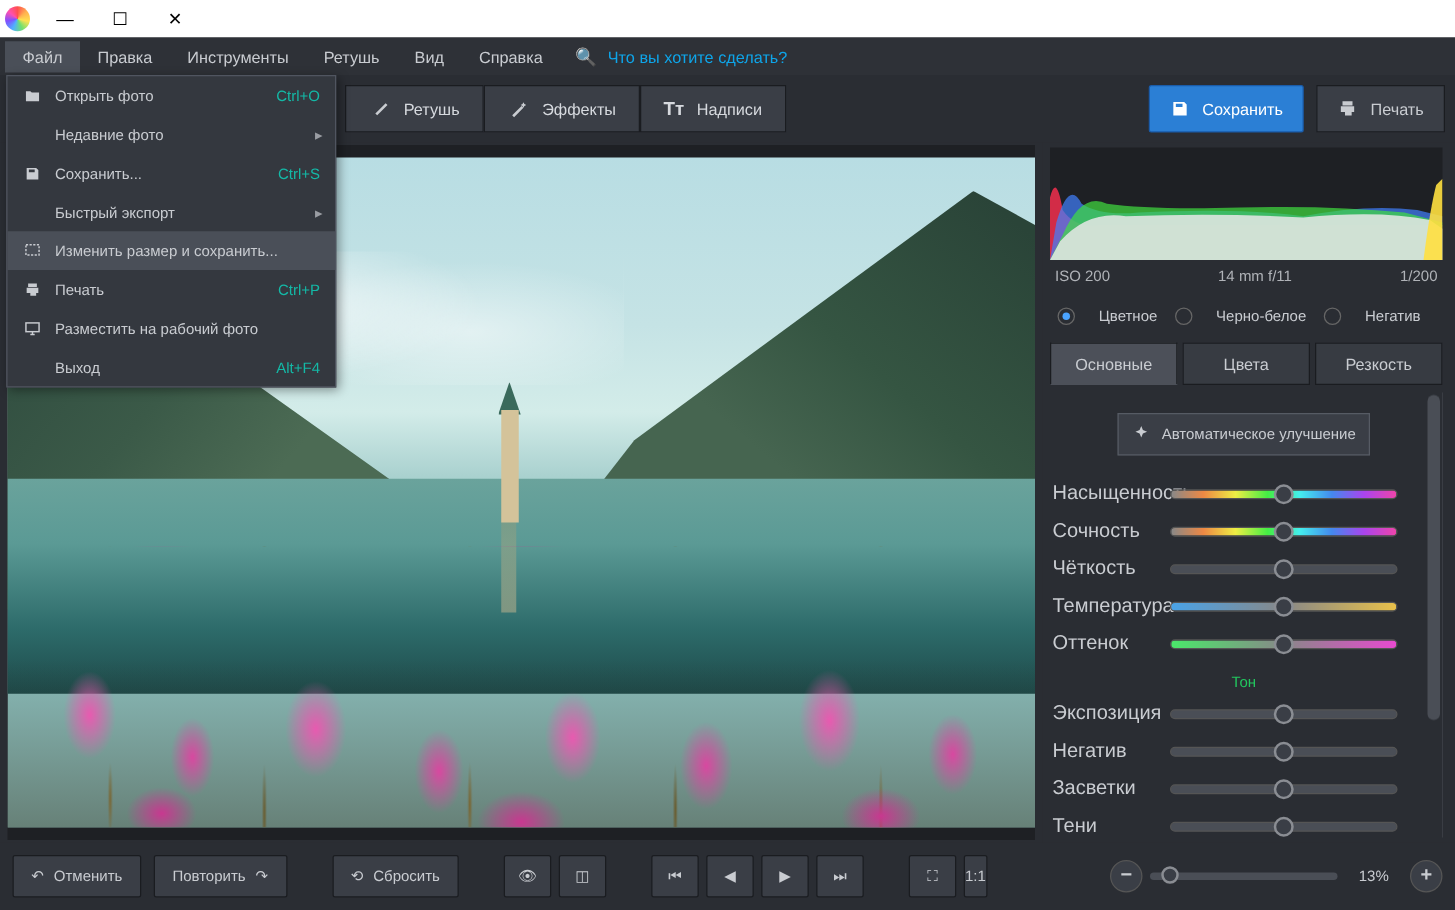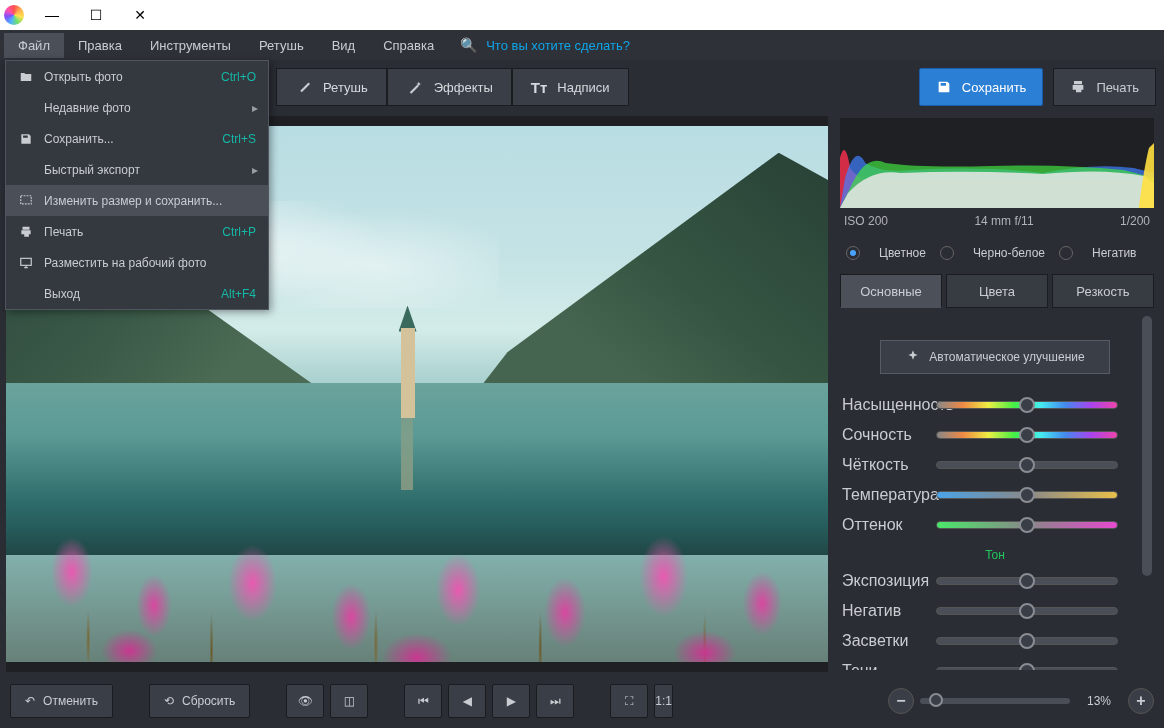--- a/index.html
+++ b/index.html
@@ -70,21 +70,21 @@
 .exif{display:flex;justify-content:space-between;font-size:12px;color:#b0b3b8;padding:2px 4px 10px}
 .radio-row{display:flex;gap:14px;padding:8px 6px}
 .radio{display:flex;align-items:center;gap:19px;font-size:12px}
 .radio-dot{width:14px;height:14px;border-radius:50%;border:1px solid #666;background:#2a2d33;position:relative}
 .radio-dot.on::after{content:'';position:absolute;inset:3px;border-radius:50%;background:#4aa3ff}
 .ptabs{display:flex;gap:4px;margin:6px 0}
 .ptab{flex:1;height:34px;display:flex;align-items:center;justify-content:center;background:#373b42;font-size:13px;border:1px solid #1a1c20}
 .ptab.on{background:#4c5059;border-bottom:1px solid #4c5059}
 .slider-area{flex:1;position:relative;overflow:hidden}
 .slider-scroll{position:absolute;inset:0;overflow-y:auto;padding-right:4px}
-.auto-btn{margin:26px auto 16px;width:230px;height:34px;background:#3a3e46;border:1px solid #565b64;display:flex;align-items:center;justify-content:center;gap:8px;font-size:12px}
+.auto-btn{margin:16px auto 16px;width:202px;height:34px;background:#3a3e46;border:1px solid #565b64;display:flex;align-items:center;justify-content:center;gap:8px;font-size:12px}
 .slider-row{display:flex;align-items:center;height:30px;gap:8px;padding:0 2px}
 .slider-label{width:86px;font-size:16px}
 .slider-track{flex:1;height:8px;border-radius:4px;position:relative;border:1px solid #555}
 .slider-thumb{position:absolute;top:-5px;left:50%;width:16px;height:16px;border-radius:50%;background:#3a3e46;border:2px solid #8a8d93;transform:translateX(-50%)}
 .slider-val{width:22px;text-align:right;font-size:12px;color:#c9ccd1}
 .section-head{text-align:center;padding:8px 0 4px;font-size:12px;color:#22c55e}
 .scrollbar{position:absolute;right:0;top:0;width:14px;bottom:0;background:#2a2d33}
 .scroll-thumb{position:absolute;top:2px;left:2px;right:2px;height:260px;background:#4a4e56;border-radius:6px}
 
 .bottombar{height:54px;background:#2a2d33;display:flex;align-items:center;padding:0 10px;gap:10px}
@@ -296,20 +296,24 @@
         </div>
     </div>
   </div>
 </div>
 
 <div class="bottombar">
   <div class="bbtn">
       <span>↶</span>
       <span>Отменить</span>
     </div>
+  <div class="bbtn">
+      <span>Повторить</span>
+      <span>↷</span>
+    </div>
   <div style="width:16px"></div>
   <div class="bbtn">
       <span>⟲</span>
       <span>Сбросить</span>
     </div>
   <div style="width:16px"></div>
   <div class="b-group">
     <div class="bbtn icon-only">
         <span>👁</span>
       </div>

